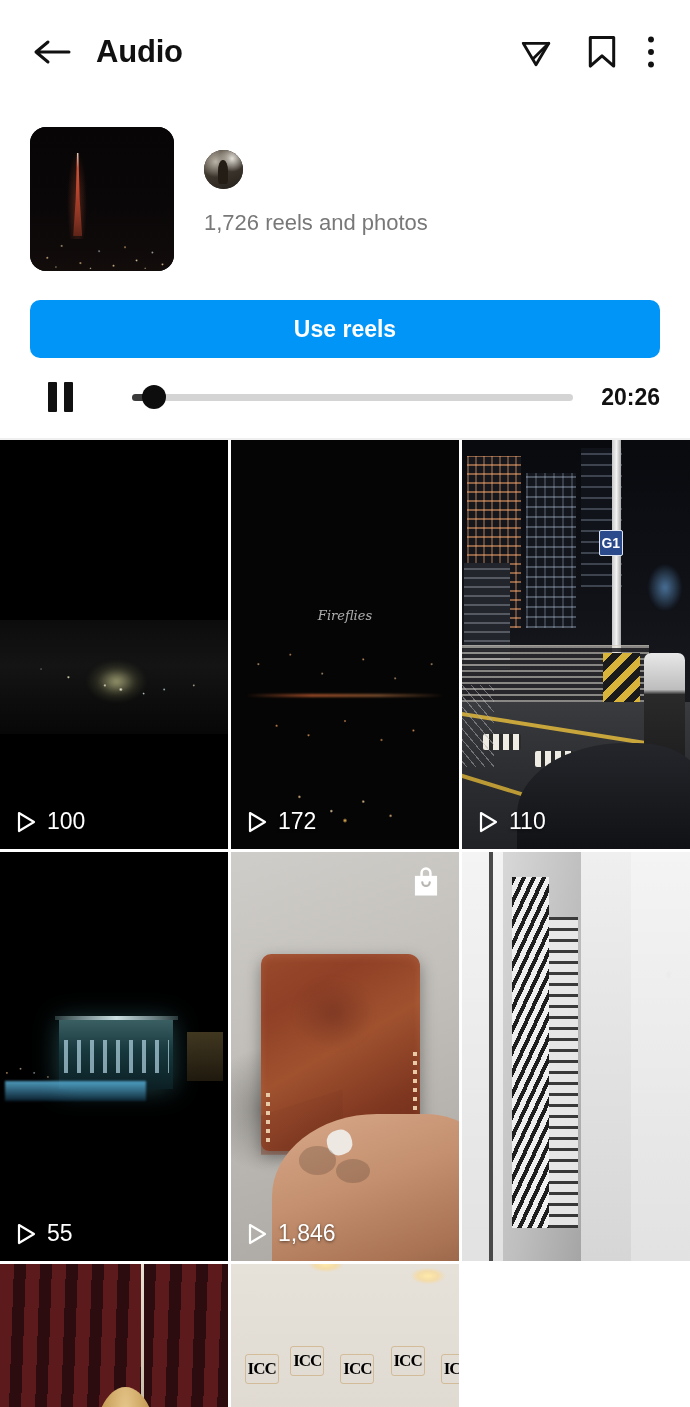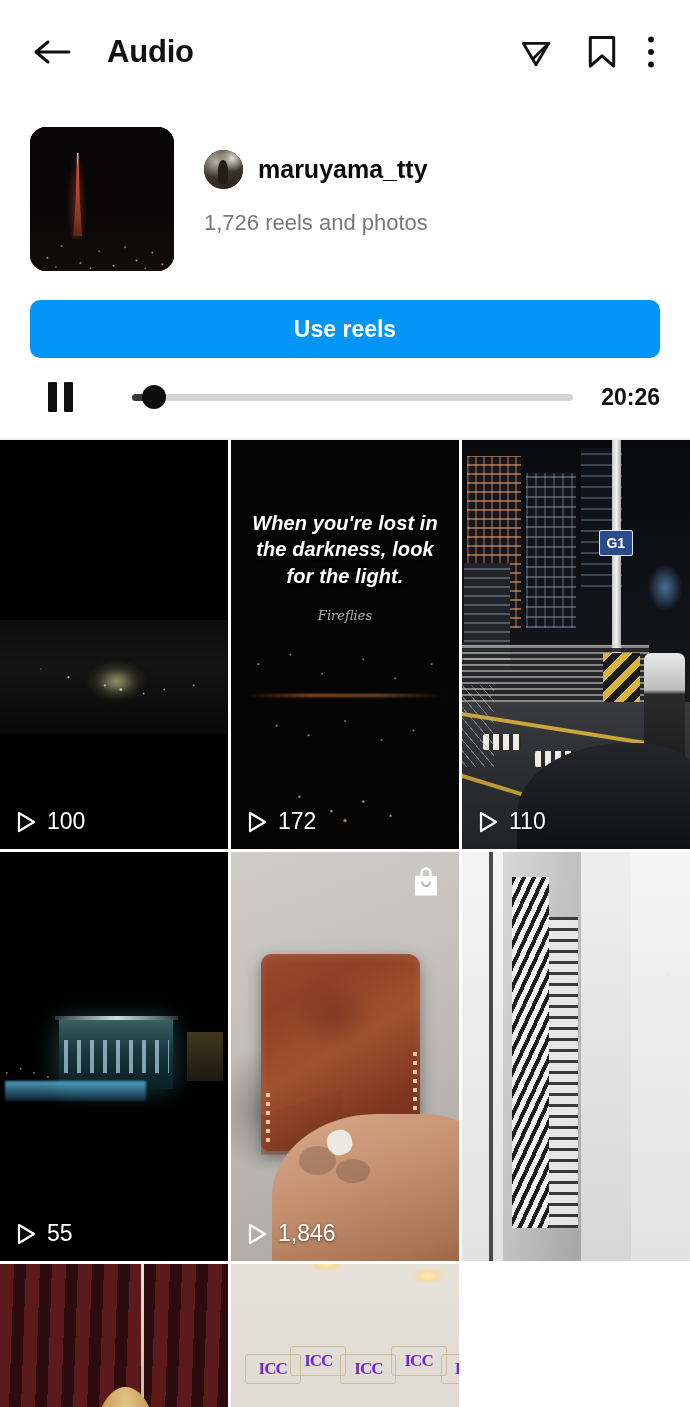--- a/index.html
+++ b/index.html
@@ -14,21 +14,21 @@
   
   .topbar {
     height:103px; flex:0 0 103px;
     display:flex; align-items:center;
     padding:0 22px 0 26px;
     background:#fff;
   }
   .back-btn { width:52px; height:52px; display:flex; align-items:center; justify-content:center; cursor:pointer; }
   .title {
     font-size:31px; font-weight:bold; color:#111;
-    margin-left:29px; letter-spacing:-0.2px;
+    margin-left:18px; letter-spacing:-0.2px;
   }
   .topbar-spacer { flex:1; }
   .top-icon { width:52px; height:52px; display:flex; align-items:center; justify-content:center; cursor:pointer; }
   .top-icon.share { margin-right:14px; }
   .top-icon.save { margin-right:6px; }
   .top-icon.more { width:34px; }
 
   
   .audio-info {
     display:flex; padding:24px 26px 0 30px; background:#fff;
@@ -194,21 +194,21 @@
     background-image:repeating-linear-gradient(0deg, rgba(220,225,235,.28) 0 2px, transparent 2px 9px);
   }
   .art-street .bldgD { position:absolute; left:52%; top:2%; width:18%; height:34%;
     background:#101319;
     background-image:repeating-linear-gradient(0deg, rgba(200,215,240,.25) 0 2px, transparent 2px 11px);
   }
   .art-street .neon { position:absolute; right:3%; top:30%; width:16%; height:12%;
     background:radial-gradient(ellipse, rgba(120,190,255,.55), transparent 68%); filter:blur(1px); }
   .art-street .pole { position:absolute; left:66%; top:0; width:9px; height:58%;
     background:linear-gradient(90deg,#c8c8c8,#f2f2f2,#a8a8a8); }
-  .art-street .sign { position:absolute; left:60%; top:22%; width:34px; height:26px;
+  .art-street .sign { position:absolute; left:60%; top:22%; width:24px; height:26px;
     background:#2b4a8c; border:1px solid #dfe6f2; border-radius:2px;
     color:#fff; font-size:14px; font-weight:bold; display:flex; align-items:center; justify-content:center; }
   .art-street .fence { position:absolute; left:0; right:18%; top:50%; height:14%;
     background:repeating-linear-gradient(180deg, rgba(230,225,215,.55) 0 2px, rgba(40,40,44,.9) 2px 6px);
     border-top:1px solid rgba(200,195,185,.4); }
   .art-street .hazard { position:absolute; left:62%; top:52%; width:16%; height:13%;
     background:repeating-linear-gradient(135deg,#d8b43a 0 7px,#1b1b1b 7px 14px); }
   .art-street .ground { position:absolute; left:0; right:0; top:64%; bottom:0;
     background:linear-gradient(180deg,#3a3b3e 0%,#2c2d30 50%,#212225 100%); }
   .art-street .yline1 { position:absolute; left:-6%; top:70%; width:90%; height:4px;
@@ -359,23 +359,23 @@
   }
 
   .art-logo { background:#ddd8d0; }
   .art-logo .wall { position:absolute; inset:0; background:linear-gradient(180deg,#e6e1d9 0%,#d5cfc5 100%); }
   .art-logo .spot { position:absolute; width:34px; height:16px; border-radius:50%;
     background:radial-gradient(ellipse,#ffe9a8 0%,rgba(255,216,130,.55) 42%,transparent 76%); }
   .art-logo .s1 { left:34%; top:-2%; }
   .art-logo .s2 { right:6%; top:1%; }
   .art-logo .marks { position:absolute; inset:0; }
   .art-logo .mk {
-    position:absolute; width:56px; height:30px;
+    position:absolute; width:34px; height:30px;
     border:1.5px solid rgba(196,160,104,.55); border-radius:3px;
-    color:#6d28d9; font-family:"Liberation Serif", serif; font-weight:bold;
+    color:#000000; font-family:"Liberation Serif", serif; font-weight:bold;
     font-size:17px; display:flex; align-items:center; justify-content:center;
     letter-spacing:-1px;
   }
 </style>
 </head>
 <body>
 
 <div class="screen">
 
   <div class="topbar">
@@ -412,21 +412,20 @@
       <div class="tower-glow"></div>
       <div class="tower"></div>
       <div class="citylights"></div>
     </div>
     <div class="audio-meta">
       <div class="author-row">
         <div class="avatar">
           <div class="a-bg"></div>
           <div class="a-fig"></div>
         </div>
-        <div class="author-name">maruyama_tty</div>
       </div>
       <div class="count">1,726 reels and photos</div>
     </div>
   </div>
 
   <div class="use-audio-wrap">
     <button class="use-audio">Use reels</button>
   </div>
 
   <div class="player">
@@ -457,21 +456,20 @@
         </svg>
         <span>100</span>
       </div>
     </div>
 
     <div class="tile">
       <div class="art art-quote">
         <div class="aerial"></div>
         <div class="streak"></div>
       </div>
-      <div class="quote-text">When you're lost in the darkness, look for the light.</div>
       <div class="quote-sign">Fireflies</div>
       <div class="plays">
         <svg class="play-tri" viewBox="0 0 20 22">
           <path d="M3 2 L18 11 L3 20 Z" fill="none" stroke="#fff" stroke-width="2.2" stroke-linejoin="round"></path>
         </svg>
         <span>172</span>
       </div>
     </div>
 
     <div class="tile">

